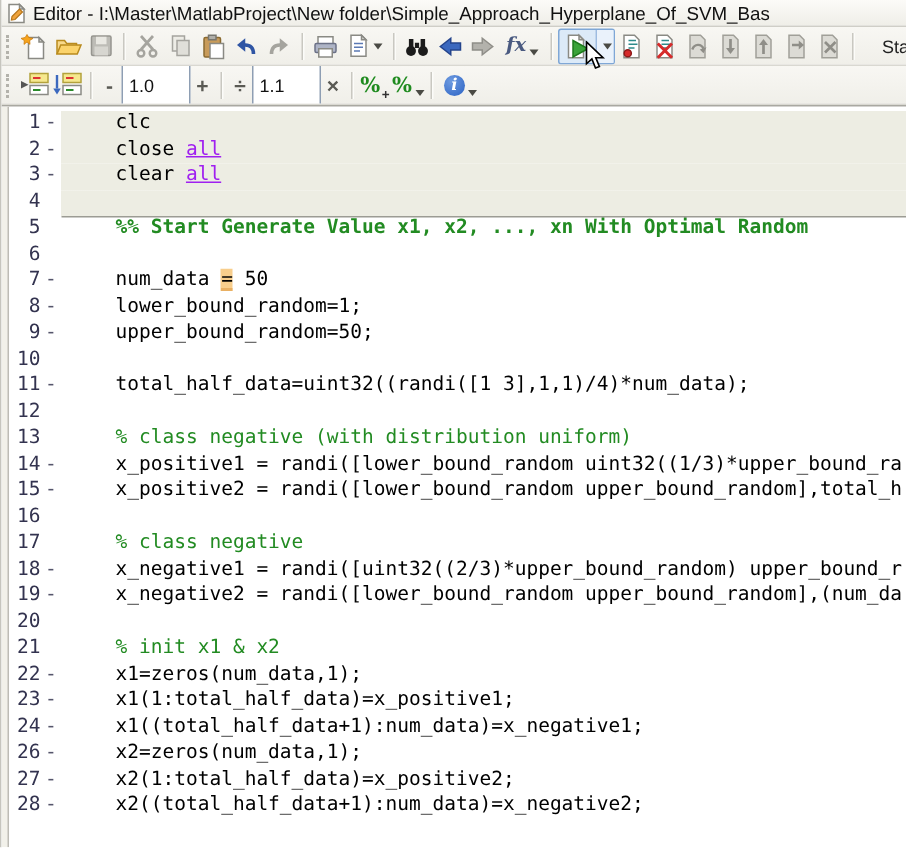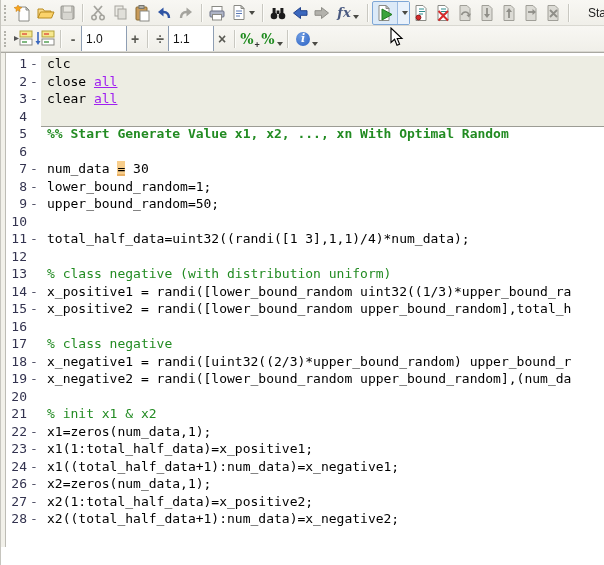--- a/index.html
+++ b/index.html
@@ -55,33 +55,41 @@
     position:relative; height:495px; background:#fff; overflow:hidden;
     border-top:1px solid #A9A8A1;
   }
   .alley { position:absolute; left:0; top:0; bottom:0; width:5px; background:#F2F1EA; border-right:1px solid #BDBCB5; }
   .cell-divider { position:absolute; left:40px; right:0; top:73px; height:1px; background:#9C9C94; z-index:2; }
   #code-lines { position:absolute; left:0; right:0; top:0; bottom:0; padding-top:3px; }
   .line { display:flex; height:17.5px; line-height:17.5px; font:13px "DejaVu Sans Mono", monospace; white-space:pre; }
   .line.c1 { background:linear-gradient(to right, transparent 40px, var(--cellbg) 40px); }
   .ln { width:26px; text-align:right; color:#33334F; flex:0 0 auto; }
   .dash { width:14px; text-align:center; color:#55556B; flex:0 0 auto; }
-  .codeseg { padding-left:6px; flex:1; overflow:hidden; color:#000; }
+  .codeseg { padding-left:16px; flex:1; overflow:hidden; color:#000;margin-left:20px; }
   .codeseg .comment { color:var(--comment); }
   .codeseg .section { color:var(--comment); font-weight:bold; }
   .codeseg .string  { color:var(--string);text-decoration:underline; }
   .codeseg .warn    { background:var(--warnbg); box-shadow:inset 0 -2px 0 #E9B063; }
   
   .cursor { position:absolute; left:389px; top:27px; z-index:50; pointer-events:none; }
 </style>
 </head>
 <body>
 
 <div class="window">
 
+  <div class="titlebar">
+    <svg width="14" height="14" viewBox="0 0 14 14">
+      <path d="M2 1h7l3 3v9H2z" fill="#fff" stroke="#8a8a84"></path>
+      <path d="M9 1l3 3H9z" fill="#D8D8D2" stroke="#8a8a84"></path>
+      <path d="M4 9l5-5 2 2-5 5-2.4.4z" fill="#F0A33C" stroke="#B5751B" stroke-width="0.8"></path>
+    </svg>
+    <span class="title-text">Editor - I:\Master\MatlabProject\New folder\Simple_Approach_Hyperplane_Of_SVM_Bas</span>
+  </div>
 
   <div class="toolbar">
     <span class="grip"></span>
 
     <span class="tbtn">
       <svg width="18" height="18" viewBox="0 0 18 18">
         <path d="M5 3h7l3 3v11H5z" fill="#fff" stroke="#8a8a84"></path>
         <path d="M12 3l3 3h-3z" fill="#D8D8D2" stroke="#8a8a84"></path>
         <path d="M4 1l1.2 2L8 3.6 5.8 5 6 7.6 4 6 2 7.6 2.2 5 0 3.6 2.8 3z" fill="#F7A41D" stroke="#C97A0A" stroke-width="0.5"></path>
       </svg>
@@ -305,21 +313,21 @@
   <div class="editor">
     <div class="alley"></div>
     <div class="cell-divider"></div>
     <div id="code-lines">
         <div class="line c1"><span class="ln">1</span><span class="dash">-</span><span class="codeseg"><span>clc</span></span></div>
         <div class="line c1"><span class="ln">2</span><span class="dash">-</span><span class="codeseg"><span>close </span><span class="string">all</span></span></div>
         <div class="line c1"><span class="ln">3</span><span class="dash">-</span><span class="codeseg"><span>clear </span><span class="string">all</span></span></div>
         <div class="line c1"><span class="ln">4</span><span class="dash"></span><span class="codeseg"></span></div>
         <div class="line"><span class="ln">5</span><span class="dash"></span><span class="codeseg"><span class="section">%% Start Generate Value x1, x2, ..., xn With Optimal Random</span></span></div>
         <div class="line"><span class="ln">6</span><span class="dash"></span><span class="codeseg"></span></div>
-        <div class="line"><span class="ln">7</span><span class="dash">-</span><span class="codeseg"><span>num_data </span><span class="warn">=</span><span> 30</span></span></div>
+        <div class="line"><span class="ln">7</span><span class="dash">-</span><span class="codeseg"><span>num_data </span><span class="warn">=</span><span> 50</span></span></div>
         <div class="line"><span class="ln">8</span><span class="dash">-</span><span class="codeseg"><span>lower_bound_random=1;</span></span></div>
         <div class="line"><span class="ln">9</span><span class="dash">-</span><span class="codeseg"><span>upper_bound_random=50;</span></span></div>
         <div class="line"><span class="ln">10</span><span class="dash"></span><span class="codeseg"></span></div>
         <div class="line"><span class="ln">11</span><span class="dash">-</span><span class="codeseg"><span>total_half_data=uint32((randi([1 3],1,1)/4)*num_data);</span></span></div>
         <div class="line"><span class="ln">12</span><span class="dash"></span><span class="codeseg"></span></div>
         <div class="line"><span class="ln">13</span><span class="dash"></span><span class="codeseg"><span class="comment">% class negative (with distribution uniform)</span></span></div>
         <div class="line"><span class="ln">14</span><span class="dash">-</span><span class="codeseg"><span>x_positive1 = randi([lower_bound_random uint32((1/3)*upper_bound_ra</span></span></div>
         <div class="line"><span class="ln">15</span><span class="dash">-</span><span class="codeseg"><span>x_positive2 = randi([lower_bound_random upper_bound_random],total_h</span></span></div>
         <div class="line"><span class="ln">16</span><span class="dash"></span><span class="codeseg"></span></div>
         <div class="line"><span class="ln">17</span><span class="dash"></span><span class="codeseg"><span class="comment">% class negative</span></span></div>

